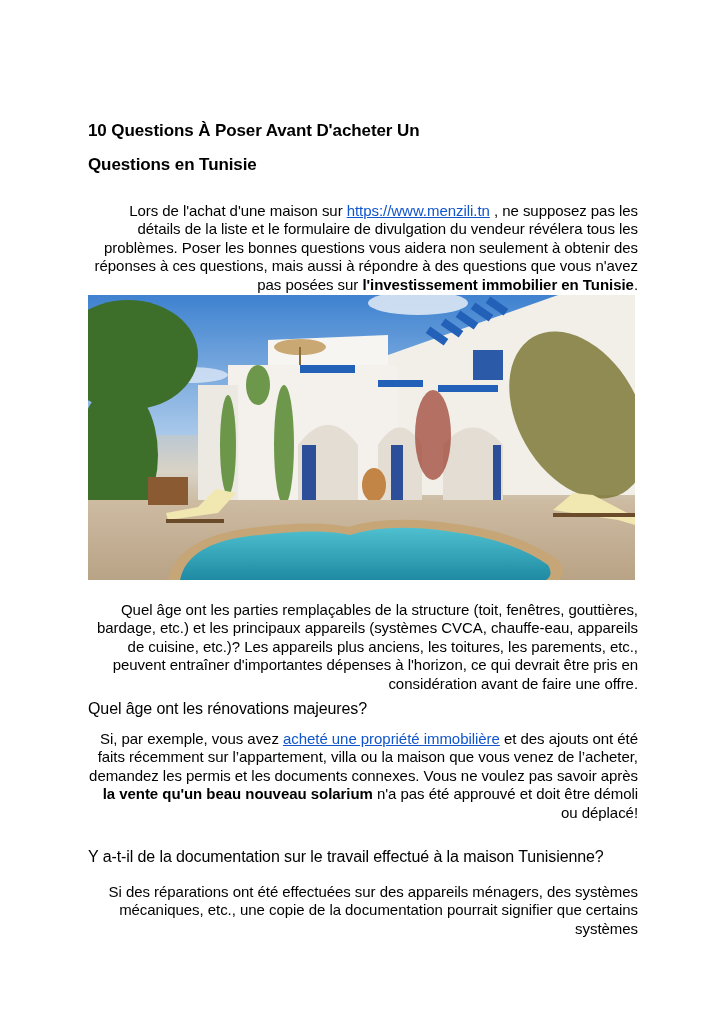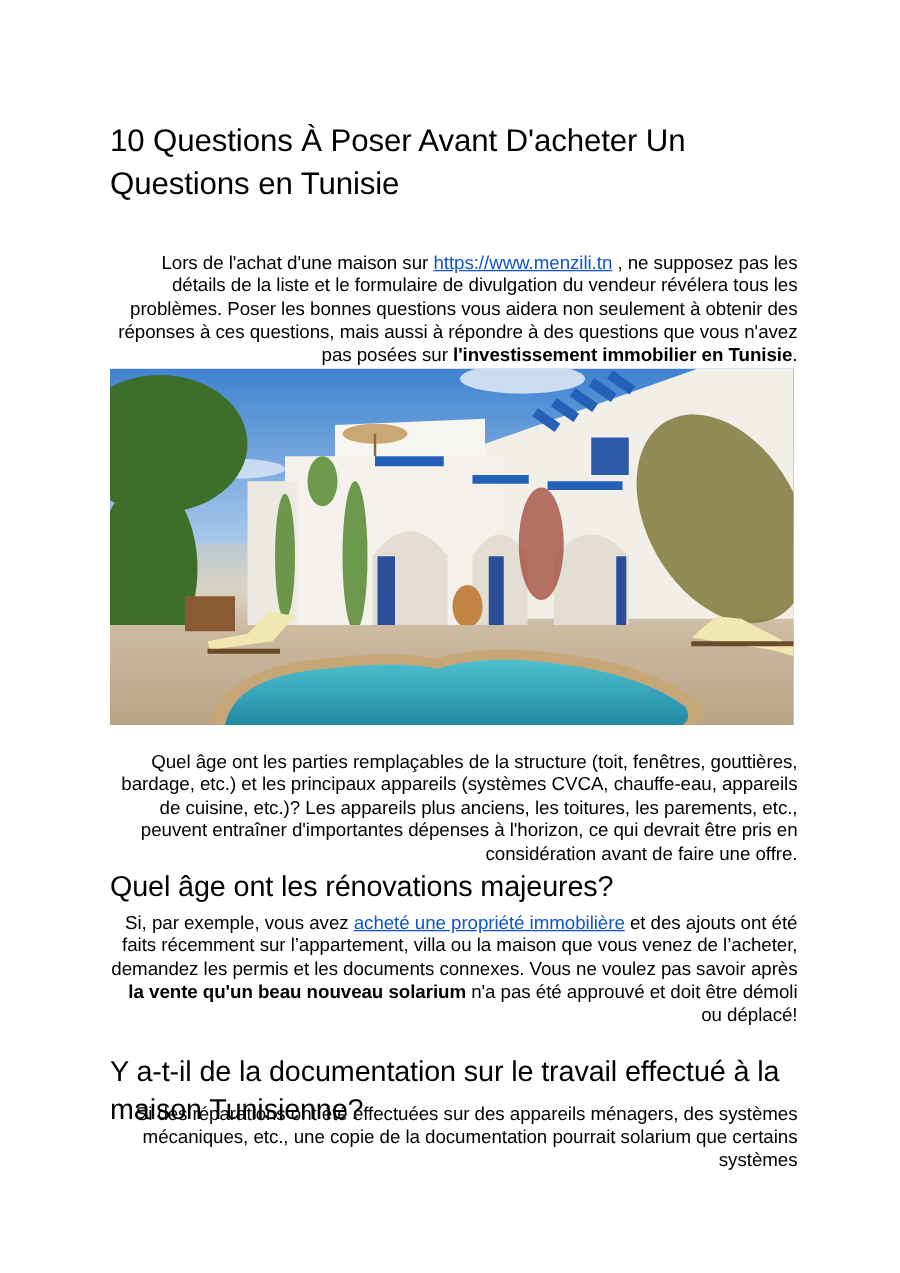--- a/index.html
+++ b/index.html
@@ -16,26 +16,26 @@
       color: #000000;
     }
     .page {
       position: absolute;
       left: 88px;
       top: 0;
       width: 548px;
     }
     .title {
       position: absolute;
-      top: 96px;
+      top: 114px;
       left: 0;
       width: 548px;
-      font-size: 25px;
+      font-size: 17px;
       line-height: 34px;
-      font-weight: normal;
+      font-weight: bold;
       margin: 0;
       letter-spacing: -0.1px;
     }
     .para {
       position: absolute;
       left: 0;
       width: 550px;
       font-size: 15px;
       line-height: 18.4px;
       margin: 0;
@@ -44,21 +44,21 @@
     }
     .para a {
       color: #1155cc;
       text-decoration: underline;
     }
     .para b { font-weight: bold; }
     .h2 {
       position: absolute;
       left: 0;
       width: 560px;
-      font-size: 23px;
+      font-size: 16px;
       line-height: 28px;
       font-weight: normal;
       margin: 0;
       letter-spacing: -0.1px;
     }
     .hero {
       position: absolute;
       left: 0;
       top: 295px;
       width: 547px;
@@ -163,15 +163,15 @@
   </div>
 
   <p class="para" style="top:601px;">Quel âge ont les parties remplaçables de la structure (toit, fenêtres, gouttières, bardage, etc.) et les principaux appareils (systèmes CVCA, chauffe-eau, appareils de cuisine, etc.)? Les appareils plus anciens, les toitures, les parements, etc., peuvent entraîner d'importantes dépenses à l'horizon, ce qui devrait être pris en considération avant de faire une offre.</p>
 
   <h2 class="h2" style="top:695px;">Quel âge ont les rénovations majeures?</h2>
 
   <p class="para" style="top:730px;"><span>Si, par exemple, vous avez </span><a href="#">acheté une propriété immobilière</a><span> et des ajouts ont été faits récemment sur l’appartement, villa ou la maison que vous venez de l’acheter, demandez les permis et les documents connexes. Vous ne voulez pas savoir après </span><b>la vente qu'un beau nouveau solarium</b><span> n'a pas été approuvé et doit être démoli ou déplacé!</span></p>
 
   <h2 class="h2" style="top:821px; line-height:30px;margin-top:21px;">Y a-t-il de la documentation sur le travail effectué à la maison Tunisienne?</h2>
 
-  <p class="para" style="top:883px;">Si des réparations ont été effectuées sur des appareils ménagers, des systèmes mécaniques, etc., une copie de la documentation pourrait solarium que certains systèmes</p>
+  <p class="para" style="top:883px;">Si des réparations ont été effectuées sur des appareils ménagers, des systèmes mécaniques, etc., une copie de la documentation pourrait signifier que certains systèmes</p>
 
 </div>
 
 </body></html>

